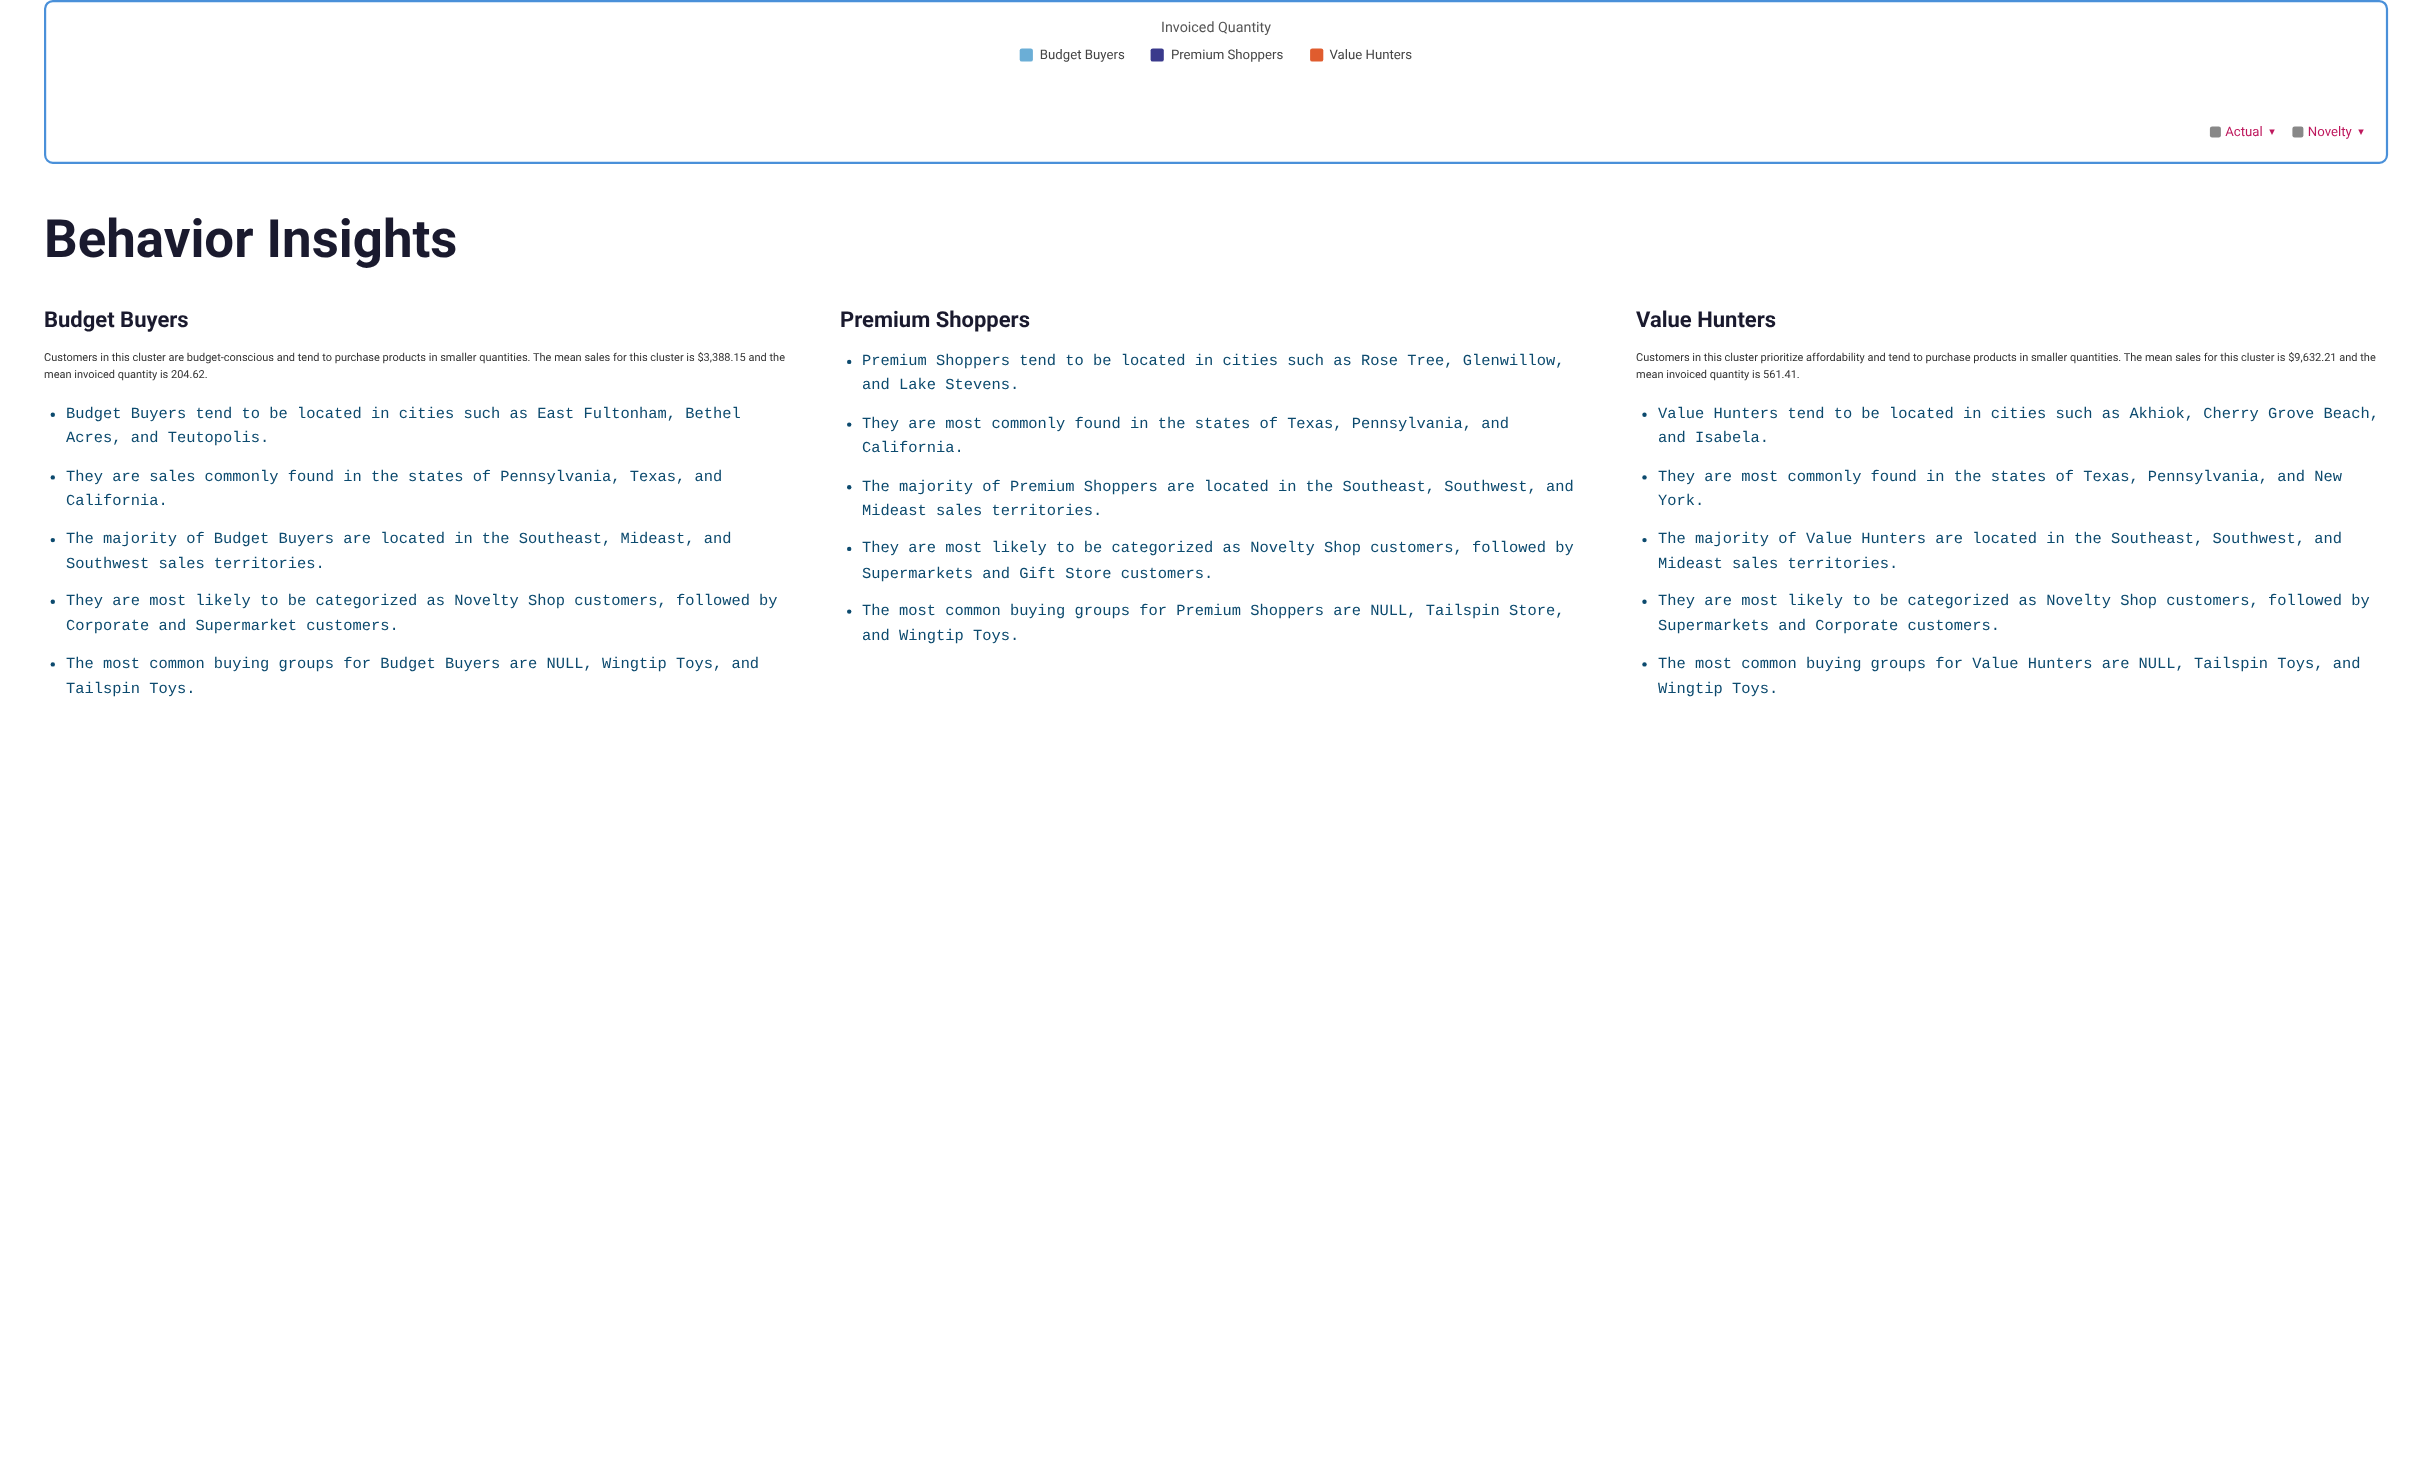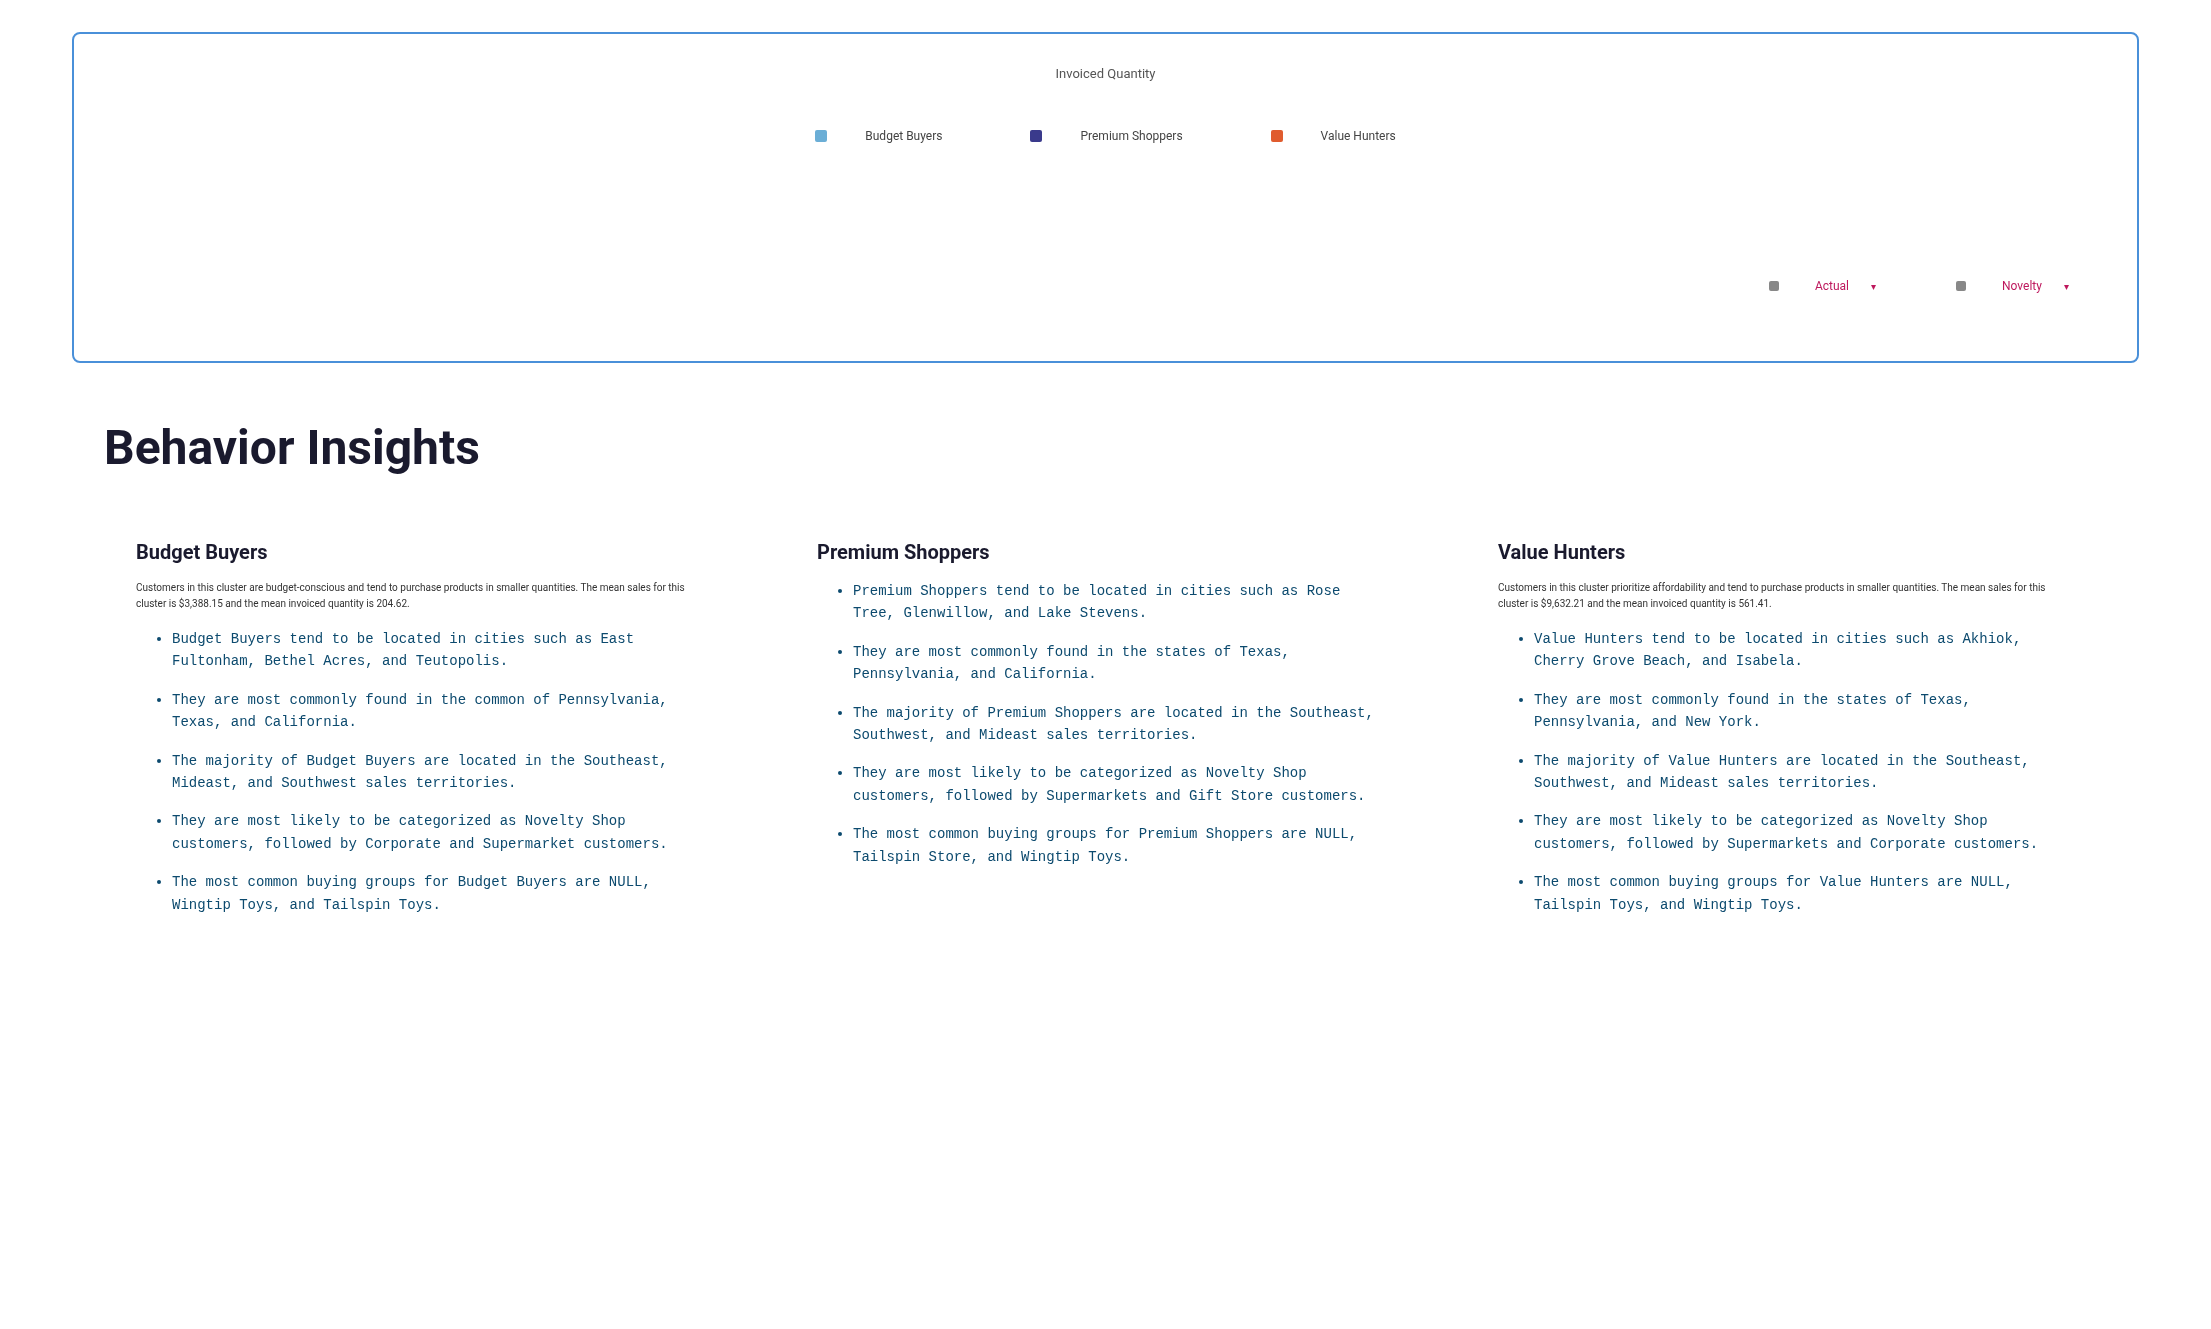--- a/index.html
+++ b/index.html
@@ -1,15 +1,15 @@
 <!DOCTYPE html>
 <html><head>
   <meta charset="utf-8">
   <style>
-    * { box-sizing: border-box; margin: 16px; padding: 0; }
+    * { box-sizing: border-box; margin: 0; padding: 0; }
     body {
       font-family: -apple-system, BlinkMacSystemFont, 'Segoe UI', Roboto, sans-serif;
       background: #fff;
       color: #1a1a2e;
     }
     .chart-section {
       border: 2px solid #4a90d9;
       border-radius: 8px;
       margin: 0 40px 30px 40px;
       padding: 16px 20px 20px 20px;
@@ -138,21 +138,21 @@
 
 <div class="insights-section">
   <h1 class="section-title">Behavior Insights</h1>
   <div class="columns">
 
   <div>
         <h2 class="column-title">Budget Buyers</h2>
         <p class="column-desc">Customers in this cluster are budget-conscious and tend to purchase products in smaller quantities. The mean sales for this cluster is $3,388.15 and the mean invoiced quantity is 204.62.</p>
         <ul class="bullet-list">
           <li>Budget Buyers tend to be located in cities such as East Fultonham, Bethel Acres, and Teutopolis.</li>
-          <li>They are most commonly found in the common of Pennsylvania, Texas, and California.</li>
+          <li>They are sales commonly found in the states of Pennsylvania, Texas, and California.</li>
           <li>The majority of Budget Buyers are located in the Southeast, Mideast, and Southwest sales territories.</li>
           <li>They are most likely to be categorized as Novelty Shop customers, followed by Corporate and Supermarket customers.</li>
           <li>The most common buying groups for Budget Buyers are NULL, Wingtip Toys, and Tailspin Toys.</li>
         </ul>
       </div>
       <div>
         <h2 class="column-title">Premium Shoppers</h2>
         <ul class="bullet-list">
           <li>Premium Shoppers tend to be located in cities such as Rose Tree, Glenwillow, and Lake Stevens.</li>
           <li>They are most commonly found in the states of Texas, Pennsylvania, and California.</li>

